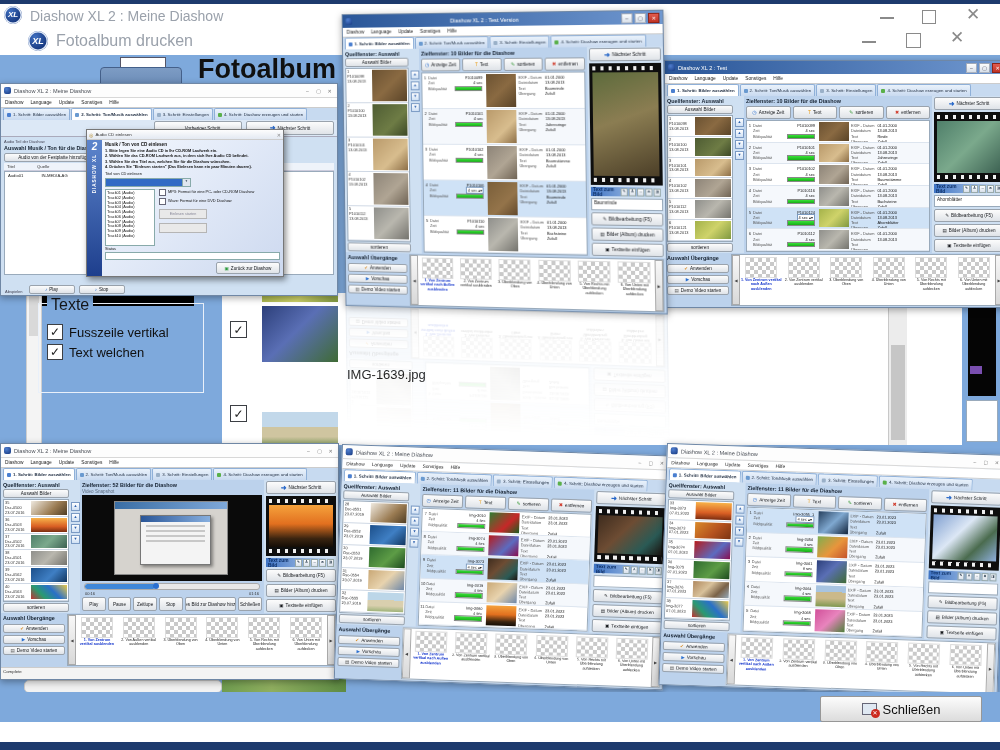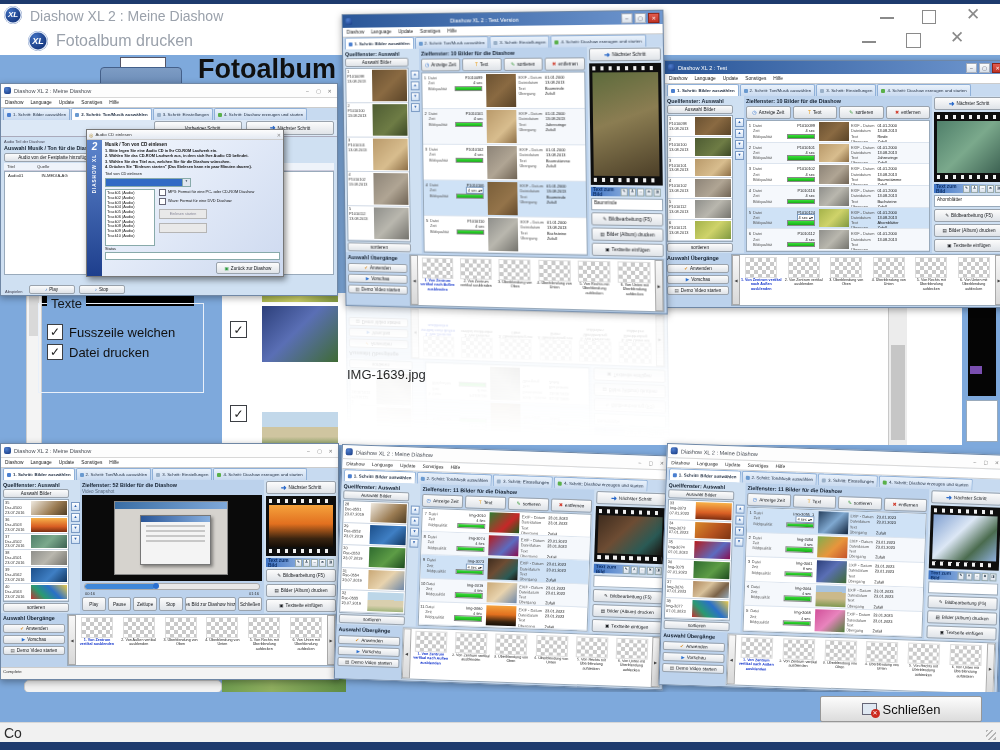--- a/index.html
+++ b/index.html
@@ -16,21 +16,21 @@
   .wc-min{background:#8a8a8a;height:2px;}
   .wc-max{border:1.5px solid #8a8a8a;background:#fff;}
   .wc-close{color:#8a8a8a;font-size:17px;line-height:14px;}
   #dlg-body{left:0;top:55px;width:1000px;height:637px;background:#7ea9dc;z-index:0;}
   #big-heading{left:198px;top:54px;font-size:27px;font-weight:bold;color:#101010;z-index:1;white-space:nowrap;}
   .printer{z-index:1;}
   #left-scroll{left:26px;top:293px;width:14px;height:150px;background:#f4f4f4;border:1px solid #cfcfcf;z-index:2;}
   #left-scroll div{margin:2px;height:40px;background:#d9d9d9;}
   #black-bar{left:42px;top:296px;width:152px;height:10px;background:#000;z-index:2;}
   #texte-box{left:38px;top:303px;width:164px;height:88px;border:1px solid #e9f0fa;z-index:2;}
-  #texte-label{position:absolute;top:-8px;left:8px;background:#7ea9dc;padding:0 4px;font-size:13px;color:#15171a;}
+  #texte-label{position:absolute;top:-8px;left:8px;background:#7ea9dc;padding:0 4px;font-size:16px;color:#15171a;}
   .cbrow{position:absolute;left:8px;display:flex;align-items:center;gap:6px;font-size:13px;color:#101010;}
   .cbx{width:14px;height:14px;background:#fff;border:1.5px solid #3c3f44;display:flex;align-items:center;justify-content:center;
     font-size:12px;color:#222;line-height:1;}
   #photo-col{left:222px;top:293px;width:223px;height:152px;background:#fff;z-index:2;}
   #preview-area{left:437px;top:300px;width:525px;height:145px;background:#fff;z-index:1;}
   #preview-scroll{left:888px;top:300px;width:18px;height:145px;background:#ececec;border-left:1px solid #c8c8c8;z-index:1;}
   #preview-scroll div{margin:45px 2px 0;height:95px;background:#c6c6c6;}
   #right-strip{left:962px;top:305px;width:38px;height:140px;background:#7ea9dc;z-index:2;}
   #img-caption{font-size:13px;color:#151515;z-index:2;}
   #hscroll{left:24px;top:680px;width:196px;height:11px;background:#f2f2f2;border:1px solid #cccccc;border-radius:5px;z-index:2;}
@@ -235,25 +235,25 @@
   <div class="abs" id="big-heading">Fotoalbum drucken</div>
 
   <div class="abs" id="left-scroll">
       <div></div>
     </div>
   <div class="abs" id="black-bar"></div>
   <div class="abs" id="texte-box">
     <div id="texte-label">Texte</div>
     <div class="cbrow" style="top:20px;">
       <span class="cbx">✓</span>
-      <span>Fusszeile welchen</span>
+      <span>Fusszeile vertikal</span>
     </div>
     <div class="cbrow" style="top:40px;">
       <span class="cbx">✓</span>
-      <span>Datei drucken</span>
+      <span>Text welchen</span>
     </div>
   </div>
   <div class="abs" id="preview-area"></div>
   <div class="abs" id="preview-scroll">
       <div></div>
     </div>
   <div class="abs" id="photo-col">
     <div class="abs ph ph-leaves" style="left:40px;top:0;width:76px;height:9px;"></div>
     <div class="abs cbx" style="left:8px;top:28px;width:15px;height:15px;">✓</div>
     <div class="abs ph ph-blueberries" style="left:40px;top:13px;width:76px;height:56px;"></div>
@@ -2363,18 +2363,14 @@
         </div>
       </div>
     </div>
 
   <div class="abs" id="bottombar">
     <div id="close-btn">
       <span class="mon"></span>
       <span>Schließen</span>
     </div>
   </div>
-  <div class="abs" id="statusbar">
-    <span id="status-text">Co</span>
-    <span id="grip"></span>
-  </div>
   <div class="abs" id="navybottom"></div>
 </div>
 
 </body></html>

